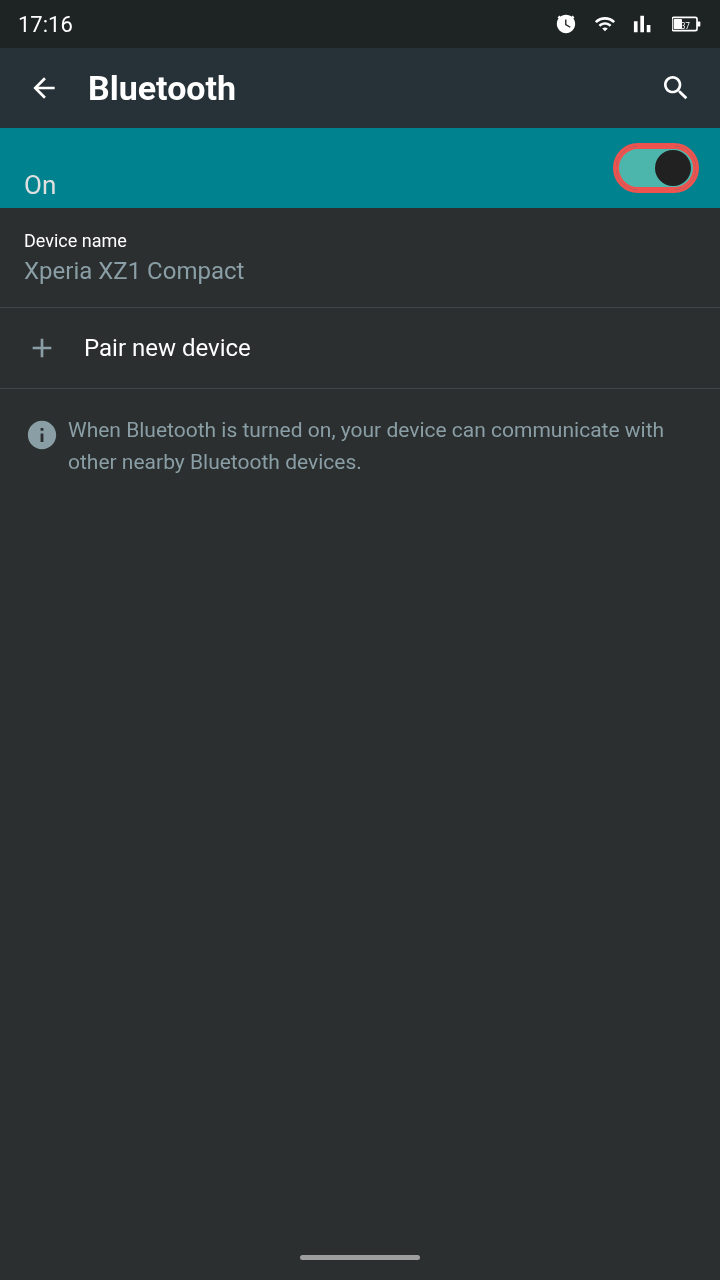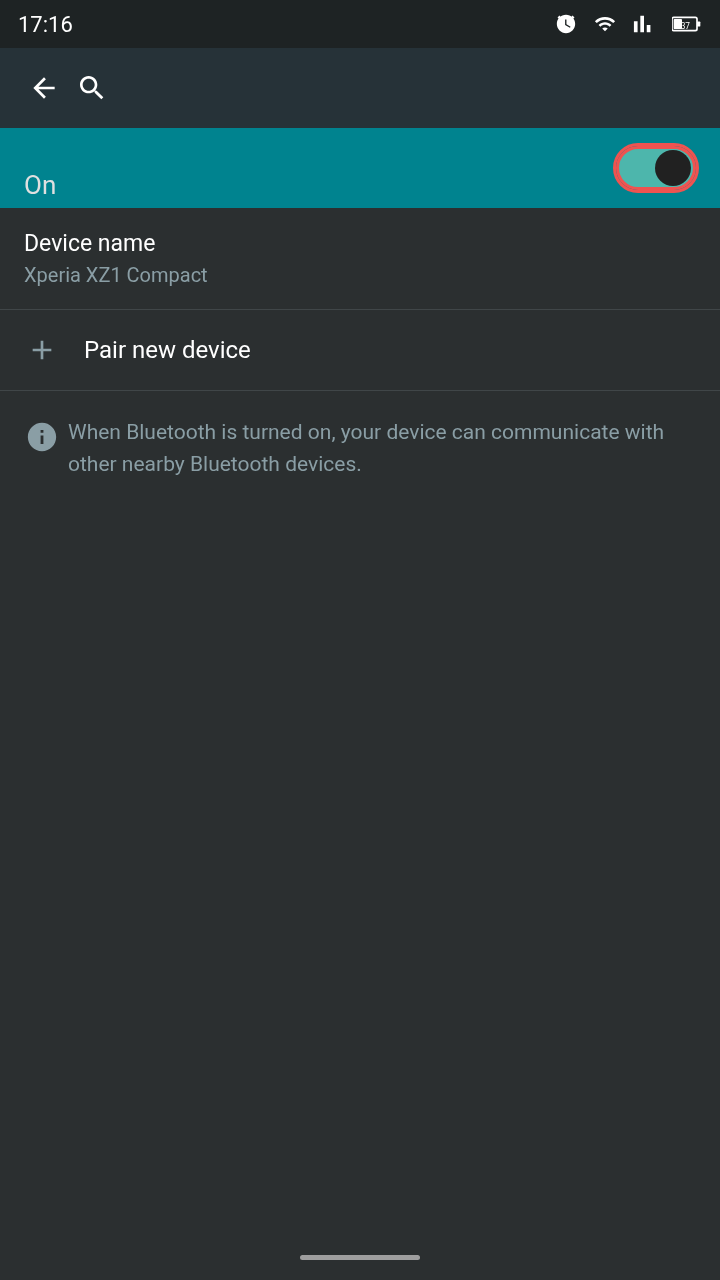--- a/index.html
+++ b/index.html
@@ -126,27 +126,27 @@
     }
 
     
     .settings-item {
       background-color: #2b2f30;
       padding: 22px 24px;
       cursor: pointer;
     }
 
     .settings-item-title {
-      font-size: 23px;
+      font-size: 18px;
       color: #ffffff;
       margin-bottom: 6px;
     }
 
     .settings-item-subtitle {
-      font-size: 20px;
+      font-size: 24px;
       color: #8a9ea5;
     }
 
     
     .pair-row {
       background-color: #2b2f30;
       height: 80px;
       display: flex;
       align-items: center;
       padding: 0 24px;
@@ -248,20 +248,21 @@
     </span>
   </div>
 </div>
 
 <div class="app-bar">
   <div class="app-bar-back">
     <svg width="32" height="32" viewBox="0 0 24 24" fill="white">
       <path d="M20 11H7.83l5.59-5.59L12 4l-8 8 8 8 1.41-1.41L7.83 13H20v-2z"></path>
     </svg>
   </div>
+  <span class="app-bar-title">Bluetooth</span>
   <div class="app-bar-search">
     <svg width="32" height="32" viewBox="0 0 24 24" fill="white">
       <path d="M15.5 14h-.79l-.28-.27C15.41 12.59 16 11.11 16 9.5 16 5.91 13.09 3 9.5 3S3 5.91 3 9.5 5.91 16 9.5 16c1.61 0 3.09-.59 4.23-1.57l.27.28v.79l5 4.99L20.49 19l-4.99-5zm-6 0C7.01 14 5 11.99 5 9.5S7.01 5 9.5 5 14 7.01 14 9.5 11.99 14 9.5 14z"></path>
     </svg>
   </div>
 </div>
 
 <div class="toggle-row">
   <span class="toggle-label">On</span>
   <div class="toggle-container">

